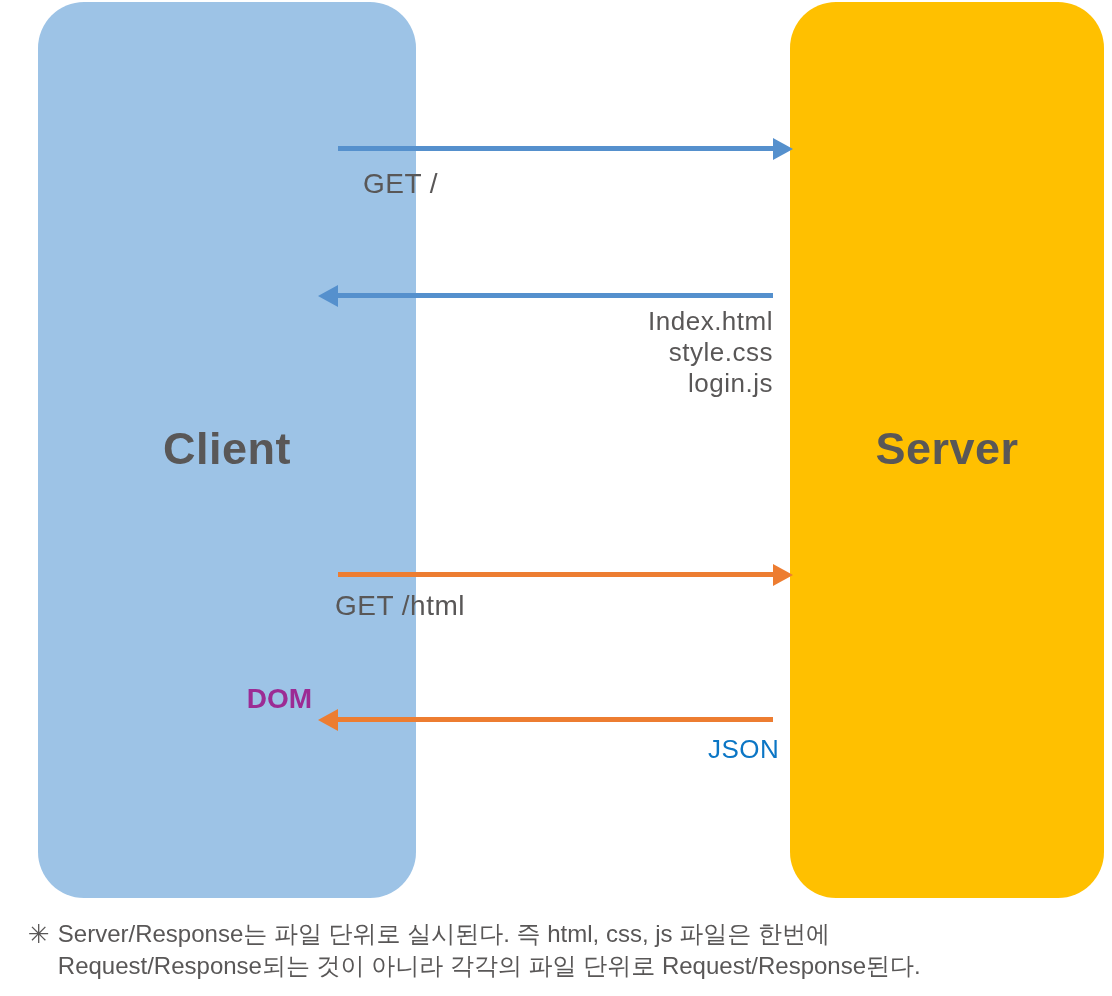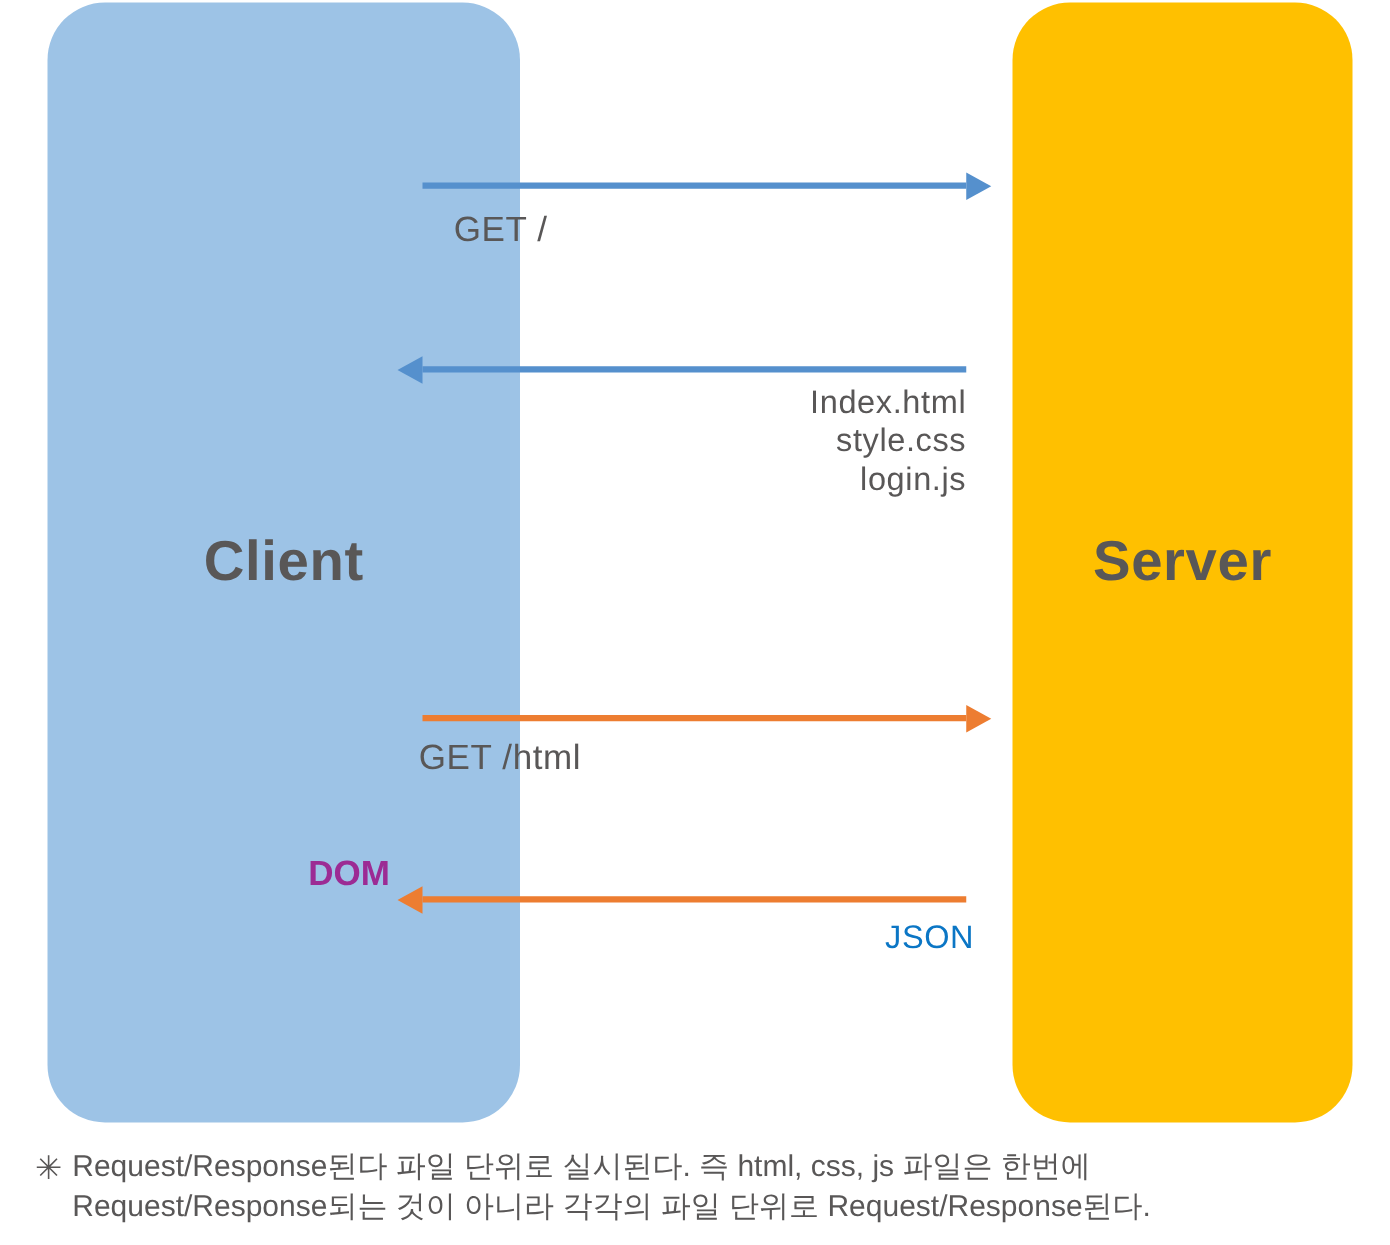--- a/index.html
+++ b/index.html
@@ -22,22 +22,22 @@
     height: 896px;
     border-radius: 46px;
   }
   .box.client {
     left: 4px;
     width: 378px;
     background: var(--client-box);
     margin-left: 34px;
   }
   .box.server {
-    left: 810px;
-    width: 272px;
+    left: 790px;
+    width: 314px;
     background: var(--server-box);
   }
   .box-label {
     position: absolute;
     left: 0; right: 0;
     top: 50%;
     transform: translateY(-52%);
     text-align: center;
     font-size: 45px;
     font-weight: bold;
@@ -151,18 +151,18 @@
   <div class="arrow orange left a4"></div>
   <div class="msg-label lbl-json">JSON</div>
 
   <div class="dom-note">
     <div>DOM</div>
   </div>
 
   <div class="footnote">
     <span class="marker">✳</span>
     <div>
-      <div>Request/Response된다 파일 단위로 실시된다. 즉 html, css, js 파일은 한번에</div>
+      <div>Server/Response는 파일 단위로 실시된다. 즉 html, css, js 파일은 한번에</div>
       <div>Request/Response되는 것이 아니라 각각의 파일 단위로 Request/Response된다.</div>
     </div>
   </div>
 
 </div>
 
 </body></html>

